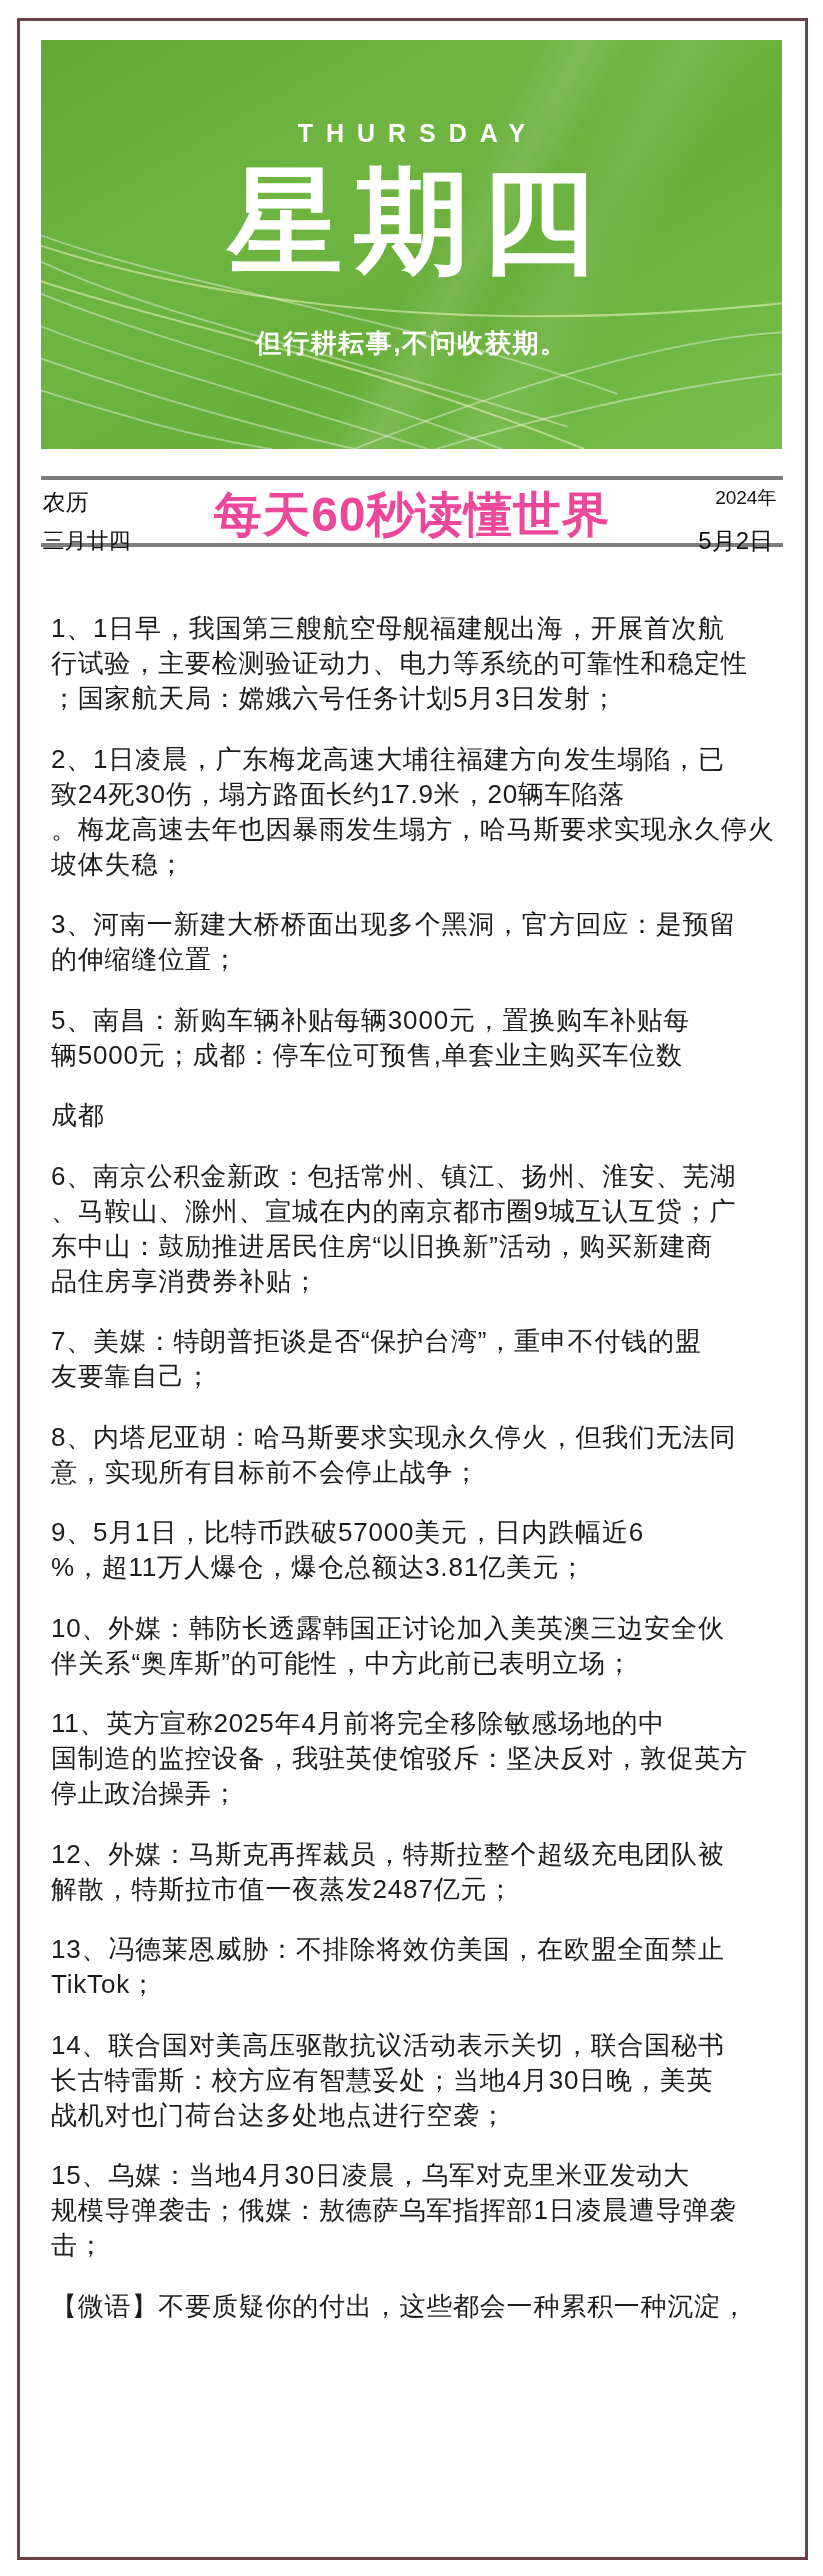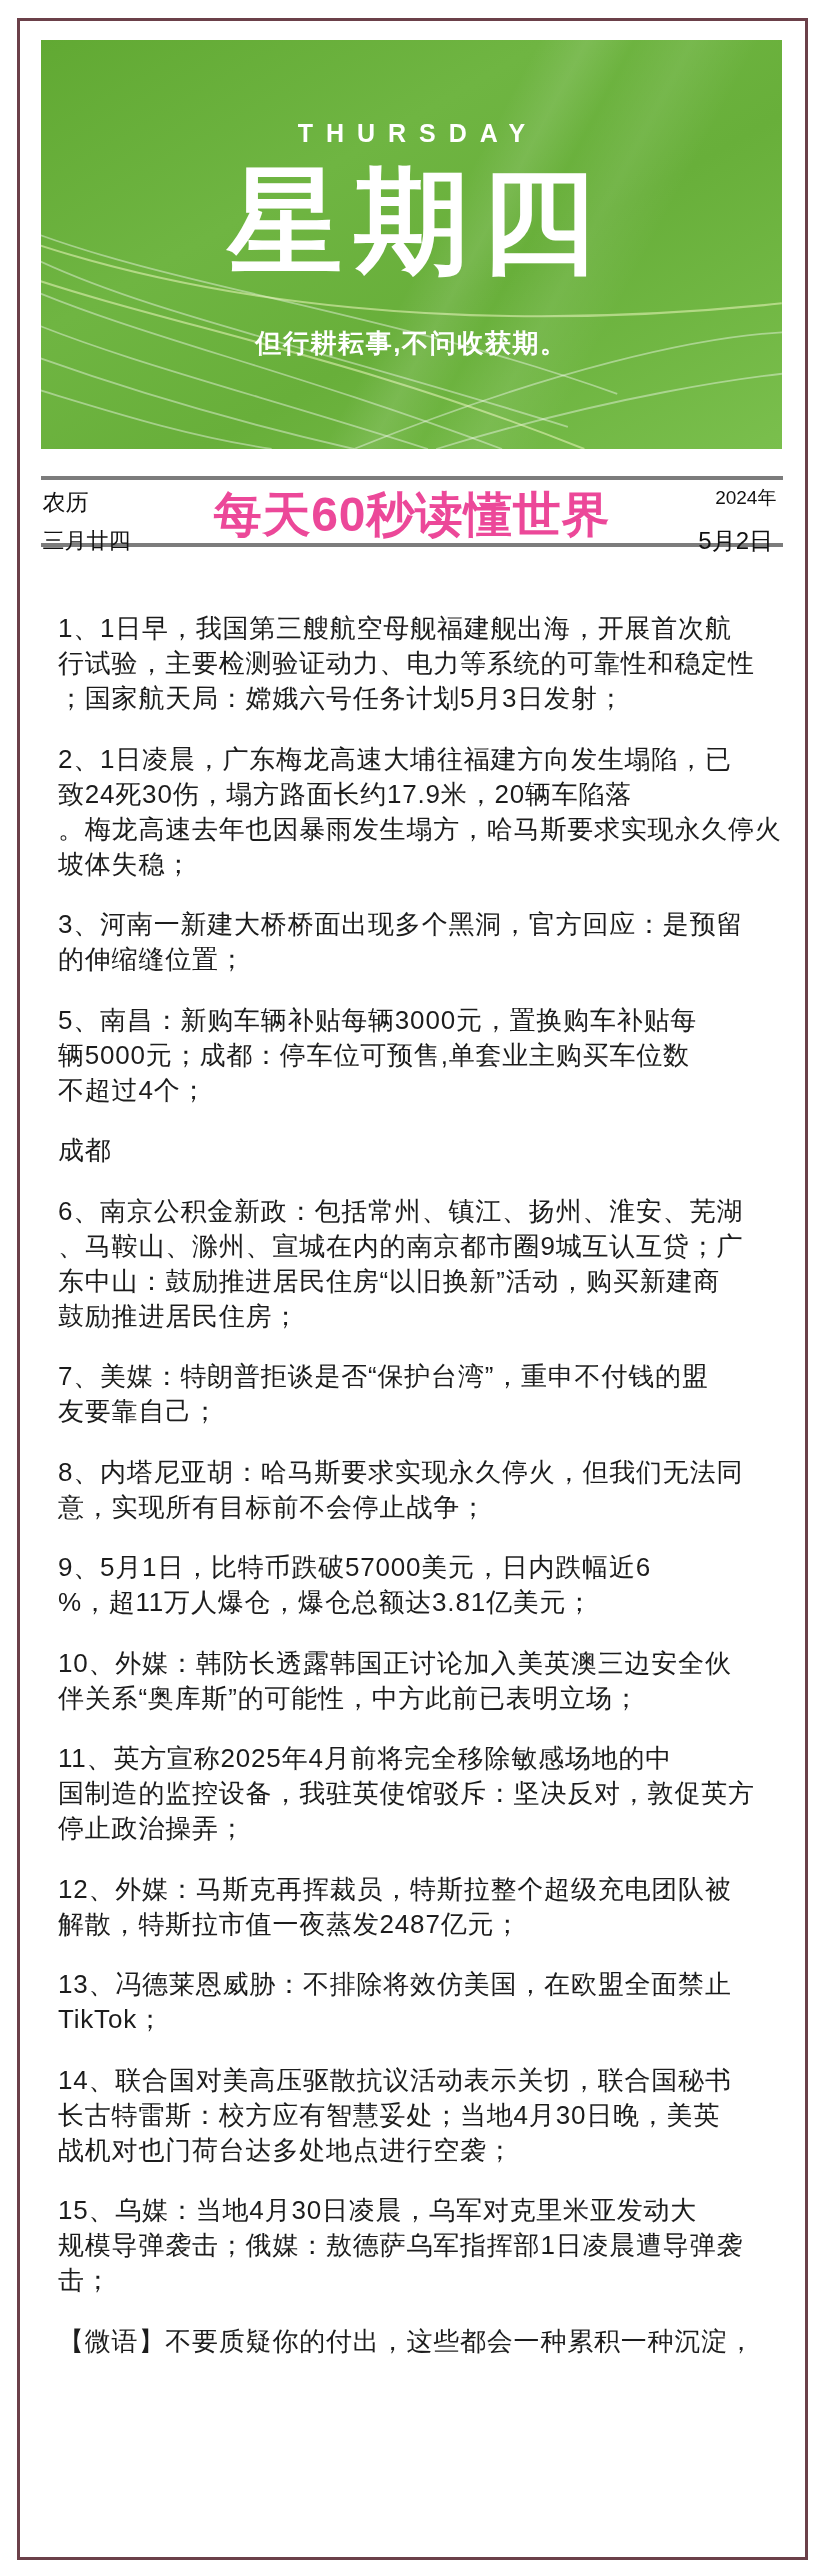--- a/index.html
+++ b/index.html
@@ -52,21 +52,21 @@
     white-space:nowrap;letter-spacing:0.8px;
   }
   .db-year{position:absolute;right:6.6px;top:5px;font-size:19px;}
   .db-date{position:absolute;right:10px;top:45px;font-size:24px;}
   
   .news{
     position:absolute;left:51px;top:611px;width:741px;color:#1c1c1c;
   }
   .news-item{margin-bottom:25.5px;}
   .news-line{
-    font-size:26px;line-height:35px;letter-spacing:0.8px;white-space:nowrap;margin-left:7px;
+    font-size:26px;line-height:35px;letter-spacing:0.8px;white-space:nowrap;
   }
 </style>
 </head>
 <body>
 
 <div class="frame"></div>
 
 <div class="banner">
   <svg class="banner-deco" viewBox="0 0 900 497" xmlns="http://www.w3.org/2000/svg">
     <g fill="none" stroke="rgba(255,255,255,0.40)" stroke-width="2.2">
@@ -109,30 +109,29 @@
       <div class="news-line">。梅龙高速去年也因暴雨发生塌方，哈马斯要求实现永久停火</div>
       <div class="news-line">坡体失稳；</div>
     </div>
     <div class="news-item">
       <div class="news-line">3、河南一新建大桥桥面出现多个黑洞，官方回应：是预留</div>
       <div class="news-line">的伸缩缝位置；</div>
     </div>
     <div class="news-item">
       <div class="news-line">5、南昌：新购车辆补贴每辆3000元，置换购车补贴每</div>
       <div class="news-line">辆5000元；成都：停车位可预售,单套业主购买车位数</div>
-      <div class="news-line">不超过4个；</div>
     </div>
     <div class="news-item">
       <div class="news-line">成都</div>
     </div>
     <div class="news-item">
       <div class="news-line">6、南京公积金新政：包括常州、镇江、扬州、淮安、芜湖</div>
       <div class="news-line">、马鞍山、滁州、宣城在内的南京都市圈9城互认互贷；广</div>
       <div class="news-line">东中山：鼓励推进居民住房“以旧换新”活动，购买新建商</div>
-      <div class="news-line">鼓励推进居民住房；</div>
+      <div class="news-line">品住房享消费券补贴；</div>
     </div>
     <div class="news-item">
       <div class="news-line">7、美媒：特朗普拒谈是否“保护台湾”，重申不付钱的盟</div>
       <div class="news-line">友要靠自己；</div>
     </div>
     <div class="news-item">
       <div class="news-line">8、内塔尼亚胡：哈马斯要求实现永久停火，但我们无法同</div>
       <div class="news-line">意，实现所有目标前不会停止战争；</div>
     </div>
     <div class="news-item">

